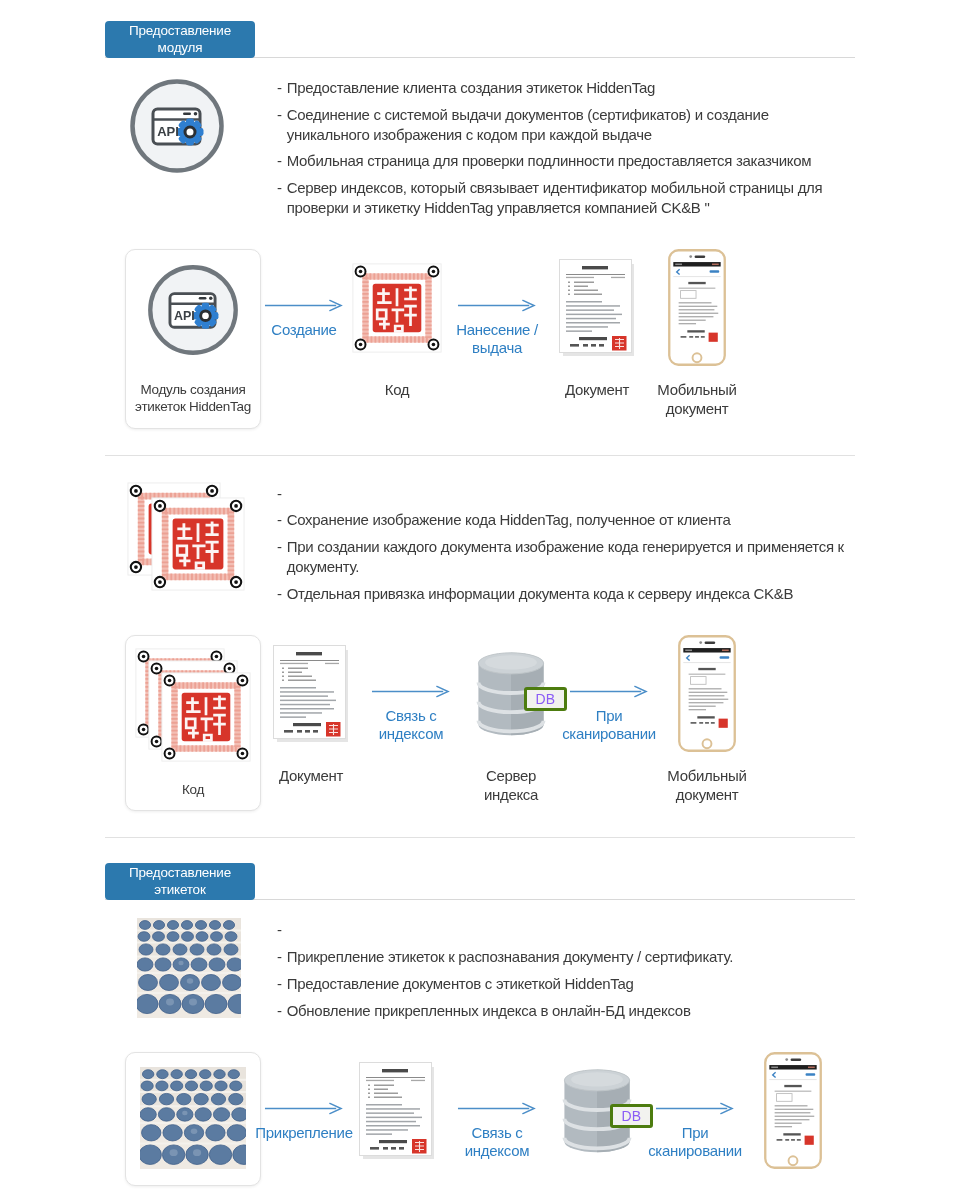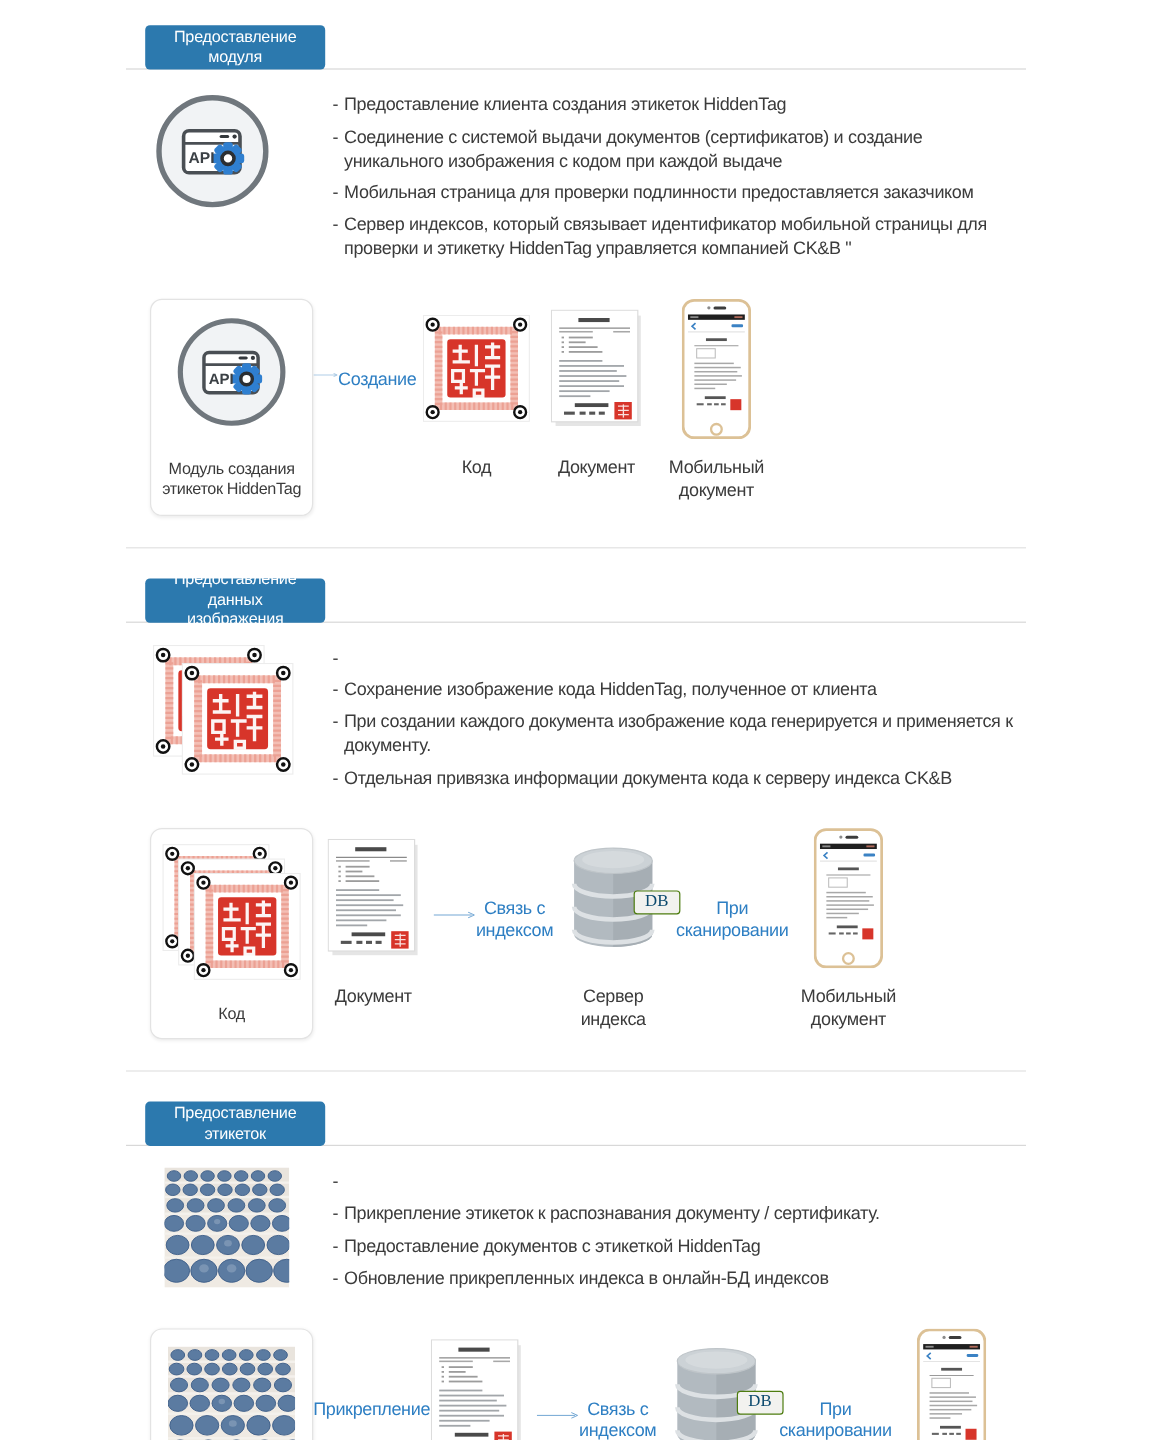--- a/index.html
+++ b/index.html
@@ -9,21 +9,21 @@
     font-family:"Liberation Sans", sans-serif;
     color:#3b3b3b;
   }
   .page { width:750px; margin:0 auto; padding-top:22px; }
 
   .panel { padding-bottom:26px; }
   .panel.divided { border-bottom:1px solid #e1e1e1; margin-bottom:26px; }
 
   .tab-row { position:relative; height:36px; border-bottom:1px solid #d8d8d8; }
   .tab {
-    position:absolute; left:16px; bottom:-1px; width:150px; height:37px;
+    position:absolute; left:0; bottom:-1px; width:150px; height:37px;
     background:#2c79ae; color:#fff; border-radius:4px;
     display:flex; align-items:center; justify-content:center;
     font-size:13.5px; line-height:1.25; text-align:center; white-space:pre-line;
     letter-spacing:-0.2px;
   }
 
   .intro { display:flex; margin:18px 0 24px; }
   .intro-figure { width:172px; flex:0 0 172px; padding-left:22px; }
   .bullets { list-style:none; flex:1; padding-top:2px; }
   .bullets li { display:flex; font-size:15px; line-height:1.32; letter-spacing:-0.3px; margin-bottom:7px; }
@@ -32,41 +32,41 @@
   .flow { display:flex; align-items:flex-start; }
   .flow-box {
     margin-left:20px; width:136px; flex:0 0 136px;
     border:1px solid #e3e3e3; border-radius:10px; background:#fff;
     box-shadow:0 1px 3px rgba(0,0,0,.07);
     display:flex; flex-direction:column; align-items:center;
     padding:12px 5px 12px;
   }
   .box-label { font-size:13.5px; line-height:1.25; text-align:center; margin-top:20px; letter-spacing:-0.3px; }
 
-  .flow-arrow { display:flex; align-items:center; padding-top:50px; }
+  .flow-arrow { display:flex; flex-direction:column; align-items:center; padding-top:50px; }
   .aw86 { width:86px; flex:0 0 86px; }
   .aw100 { width:100px; flex:0 0 100px; }
   .aw96 { width:96px; flex:0 0 96px; }
   .alabel {
     color:#2e7fc3; font-size:15px; line-height:1.22; text-align:center;
     white-space:pre-line; margin-top:9px; letter-spacing:-0.3px;
   }
   .flow-item { width:100px; flex:0 0 100px; display:flex; flex-direction:column; align-items:center; }
   .icon-area { height:122px; display:flex; align-items:center; justify-content:center; position:relative; }
   .flow-label { font-size:15px; text-align:center; line-height:1.28; margin-top:9px; letter-spacing:-0.3px; }
 
   .api-circle { display:block; }
   .stamp-stack { position:relative; }
   .stamp-stack svg { position:absolute; top:0; left:0; }
 
   .db-wrap { position:relative; }
   .db-badge {
     position:absolute; right:-10px; top:52px;
-    background:#f2f2ef; border:1px solid #4d7c0f; border-radius:3px;
-    padding:1px 9px; color:#0c4a6e; font-size:14px;font-family:Liberation Serif, serif;
+    background:#f2f2ef; border:3px solid #4d7c0f; border-radius:3px;
+    padding:1px 9px; color:#8b5cf6; font-size:14px;
   }
   svg text.api-t { font-family:"Liberation Sans",sans-serif; font-weight:bold; fill:#3b4045; }
   .hidden-defs { position:absolute; width:0; height:0; overflow:hidden; }
 </style>
 </head>
 <body>
 
 <svg class="hidden-defs" aria-hidden="true">
   <defs>
     <symbol id="sym-api" viewBox="0 0 100 100">
@@ -312,44 +312,47 @@
         <div class="alabel">Создание</div>
       </div>
       <div class="flow-item">
         <div class="icon-area">
             <span><svg width="90" height="90" viewBox="0 0 100 100">
                 <use href="#sym-stamp"></use>
               </svg></span>
           </div>
         <div class="flow-label">Код</div>
       </div>
+      <div class="flow-arrow aw100">
+        <svg width="80" height="13" viewBox="0 0 82 13">
+            <use href="#sym-arrow"></use>
+          </svg>
+        <div class="alabel">Нанесение /
+выдача</div>
+      </div>
       <div class="flow-item">
         <div class="icon-area">
             <span><svg width="76" height="98" viewBox="0 0 76 98">
                 <use href="#sym-doc"></use>
               </svg></span>
           </div>
         <div class="flow-label">Документ</div>
       </div>
       <div class="flow-item">
         <div class="icon-area">
             <span><svg width="58" height="117" viewBox="0 0 60 121">
                 <use href="#sym-phone"></use>
               </svg></span>
           </div>
         <div class="flow-label">Мобильный документ</div>
       </div>
     </div>
   </section>
 
   <section class="panel divided">
-    <div class="tab-row">
-      <div class="tab">Предоставление данных
-изображения</div>
-    </div>
     <div class="intro">
       <div class="intro-figure">
         <div class="stamp-stack" style="width:122px;height:110px;">
           <svg width="94" height="94" viewBox="0 0 100 100" style="left:0;top:0;">
               <use href="#sym-stamp"></use>
             </svg>
           <svg width="94" height="94" viewBox="0 0 100 100" style="left:24px;top:15px;">
               <use href="#sym-stamp"></use>
             </svg>
         </div>

